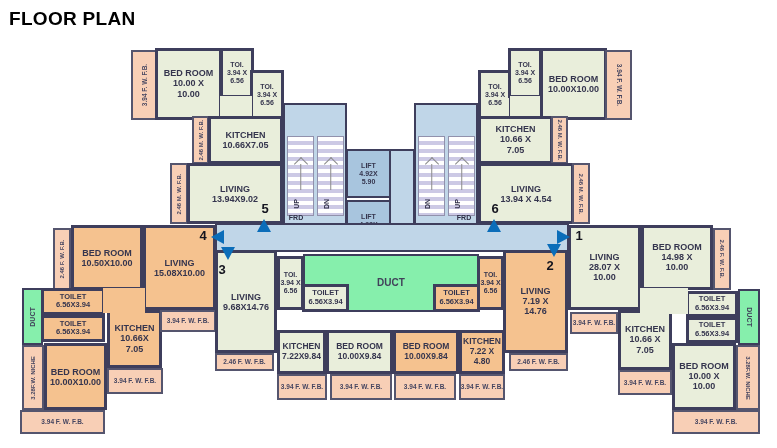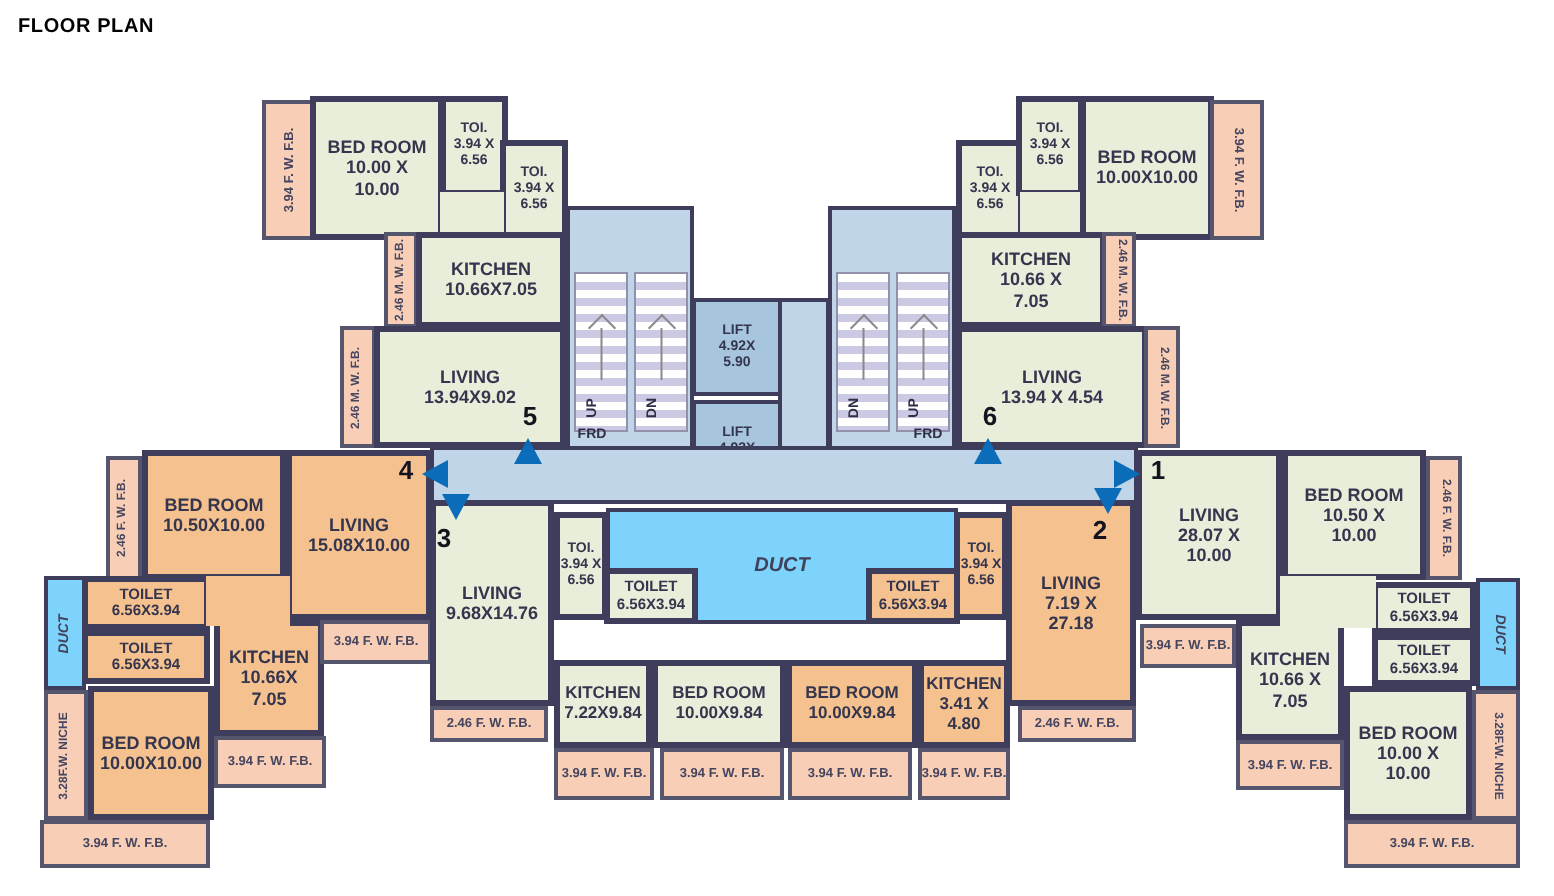--- a/index.html
+++ b/index.html
@@ -1,23 +1,23 @@
 <!DOCTYPE html>
 <html><head>
 <meta charset="utf-8">
 <style>
   html,body{margin:0;padding:0;background:#ffffff;}
   .plan{position:relative;width:777px;height:448px;background:#ffffff;overflow:hidden;
         font-family:"Liberation Sans",sans-serif;}
-  .title{position:absolute;left:9px;top:8px;font-size:10px;font-weight:700;color:#000;
+  .title{position:absolute;left:9px;top:8px;font-size:19px;font-weight:700;color:#000;
          letter-spacing:.3px;}
   .el{position:absolute;box-sizing:border-box;}
   .room{border:3px solid #3e3e5c;}
   .bal{border:2px solid #55556e;background:#f8cfb6;}
-  .duct{border:2px solid #3e3e5c;background:#7dd3fc;font-style:italic;}
+  .duct{border:2px solid #3e3e5c;background:#86efac;}
   .blue{border:2px solid #3e3e5c;background:#c0d6e8;}
   .lift{border:2px solid #3e3e5c;background:#a8c5de;}
   .fill{border:none;}
   .stair{border:1px solid #9191ac;background:repeating-linear-gradient(180deg,#ffffff 0 4px,#ccc9e5 4px 8px);}
   .stair::after{content:"";position:absolute;left:50%;top:34%;width:9px;height:9px;
     border-left:1.5px solid #8a8a8a;border-top:1.5px solid #8a8a8a;
     transform:translate(-50%,-50%) rotate(45deg);}
   .stair::before{content:"";position:absolute;left:50%;top:34%;width:1.5px;height:26px;
     background:#8a8a8a;transform:translateX(-50%);}
   .lab{position:absolute;left:50%;top:50%;transform:translate(-50%,-50%);
@@ -292,21 +292,21 @@
         <div class="lab" style="font-size: 7px;">
           <span>TOI.</span>
           <span>3.94 X</span>
           <span>6.56</span>
         </div>
       </div>
       <div class="el room" style="left: 503px; top: 250px; width: 65px; height: 103px; background: rgb(245, 194, 143);">
         <div class="lab">
           <span>LIVING</span>
           <span>7.19 X</span>
-          <span>27.18</span>
+          <span>14.76</span>
         </div>
       </div>
       <div class="el room" style="left: 277px; top: 330px; width: 49px; height: 44px; background: rgb(233, 238, 219);">
         <div class="lab" style="font-size: 8.5px;">
           <span>KITCHEN</span>
           <span>7.22X9.84</span>
         </div>
       </div>
       <div class="el room" style="left: 326px; top: 330px; width: 67px; height: 44px; background: rgb(233, 238, 219);">
         <div class="lab" style="font-size: 8.5px;">
@@ -316,21 +316,21 @@
       </div>
       <div class="el room" style="left: 393px; top: 330px; width: 66px; height: 44px; background: rgb(245, 194, 143);">
         <div class="lab" style="font-size: 8.5px;">
           <span>BED ROOM</span>
           <span>10.00X9.84</span>
         </div>
       </div>
       <div class="el room" style="left: 459px; top: 330px; width: 46px; height: 44px; background: rgb(245, 194, 143);">
         <div class="lab" style="font-size: 8.5px;">
           <span>KITCHEN</span>
-          <span>3.41 X</span>
+          <span>7.22 X</span>
           <span>4.80</span>
         </div>
       </div>
       <div class="el bal" style="left: 215px; top: 353px; width: 59px; height: 18px;">
         <div class="lab">
           <span>2.46 F. W. F.B.</span>
         </div>
       </div>
       <div class="el bal" style="left: 509px; top: 353px; width: 59px; height: 18px;">
         <div class="lab">
@@ -360,21 +360,21 @@
       <div class="el room" style="left: 568px; top: 225px; width: 73px; height: 85px; background: rgb(233, 238, 219);">
         <div class="lab">
           <span>LIVING</span>
           <span>28.07 X</span>
           <span>10.00</span>
         </div>
       </div>
       <div class="el room" style="left: 641px; top: 225px; width: 72px; height: 65px; background: rgb(233, 238, 219);">
         <div class="lab">
           <span>BED ROOM</span>
-          <span>10.50 X</span>
+          <span>14.98 X</span>
           <span>10.00</span>
         </div>
       </div>
       <div class="el bal" style="left: 713px; top: 228px; width: 18px; height: 62px;">
         <div class="lab" style="transform: translate(-50%, -50%) rotate(90deg); font-size: 6px;">
           <span>2.46 F. W. F.B.</span>
         </div>
       </div>
       <div class="el bal" style="left: 570px; top: 312px; width: 48px; height: 22px;">
         <div class="lab">

